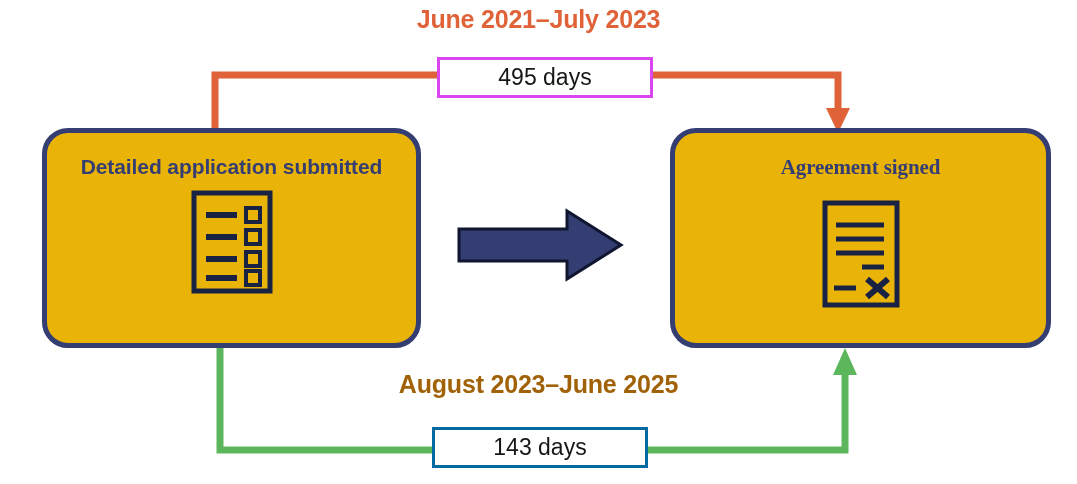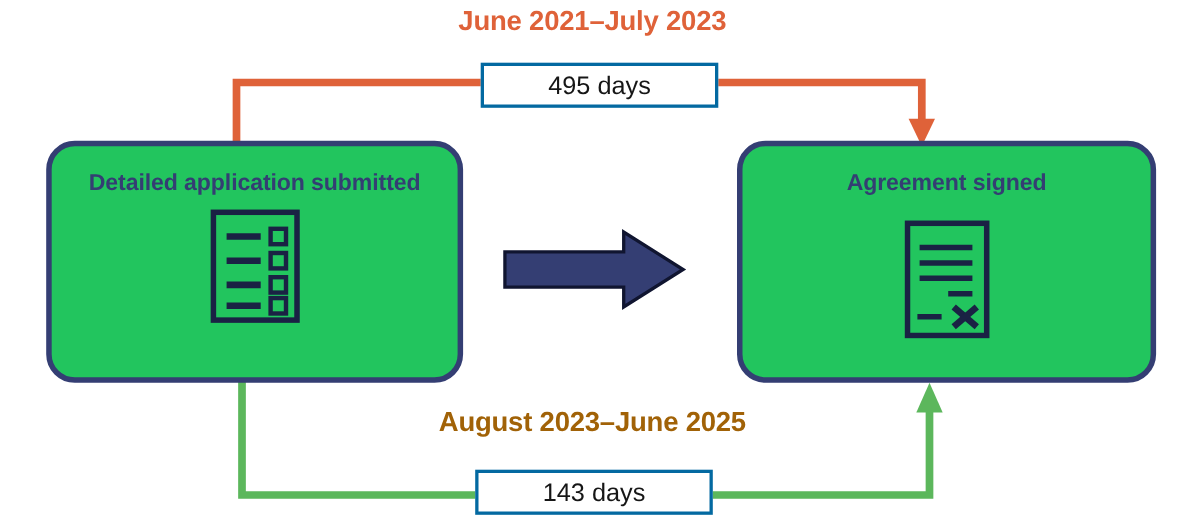--- a/index.html
+++ b/index.html
@@ -60,43 +60,43 @@
     justify-content: center;
     font-size: 23px;
     color: #161616;
     box-sizing: border-box;
   }
   #duration-top {
     left: 437px;
     top: 57px;
     width: 216px;
     height: 41px;
-    border: 3px solid #0369a1;
+    border: 3px solid #d946ef;
   }
   #duration-bottom {
     left: 432px;
     top: 427px;
     width: 216px;
     height: 41px;
     border: 3px solid #0369a1;
   }
 
   
   .stage-box {
     position: absolute;
-    background: #22c55e;
+    background: #eab308;
     border: 5px solid #343E73;
     border-radius: 26px;
     box-sizing: border-box;
     display: flex;
     flex-direction: column;
     align-items: center;
   }
   #box-left  { left: 42px;  top: 128px; width: 379px; height: 220px; }
-  #box-right { left: 670px; top: 128px; width: 381px; height: 220px; }
+  #box-right { left: 670px; top: 128px; width: 381px; height: 220px; font-family: Liberation Serif, serif; }
 
   .stage-title {
     margin-top: 21px;
     font-size: 21px;
     font-weight: bold;
     color: #343E73;
     text-align: center;
     line-height: 1.24;
     letter-spacing: -0.1px;
   }

